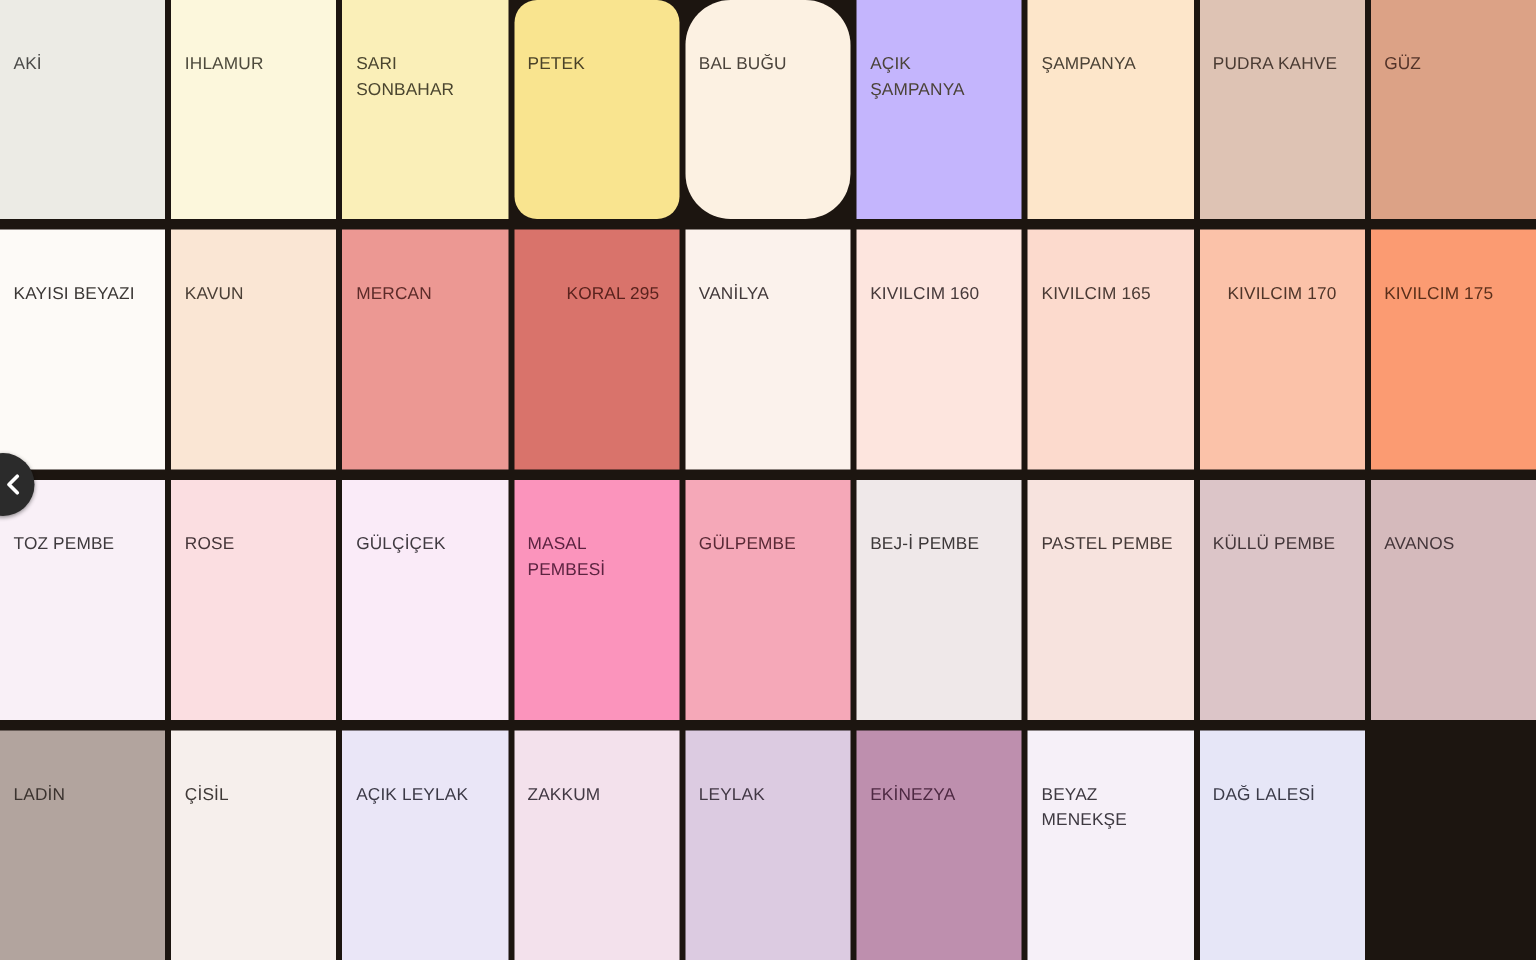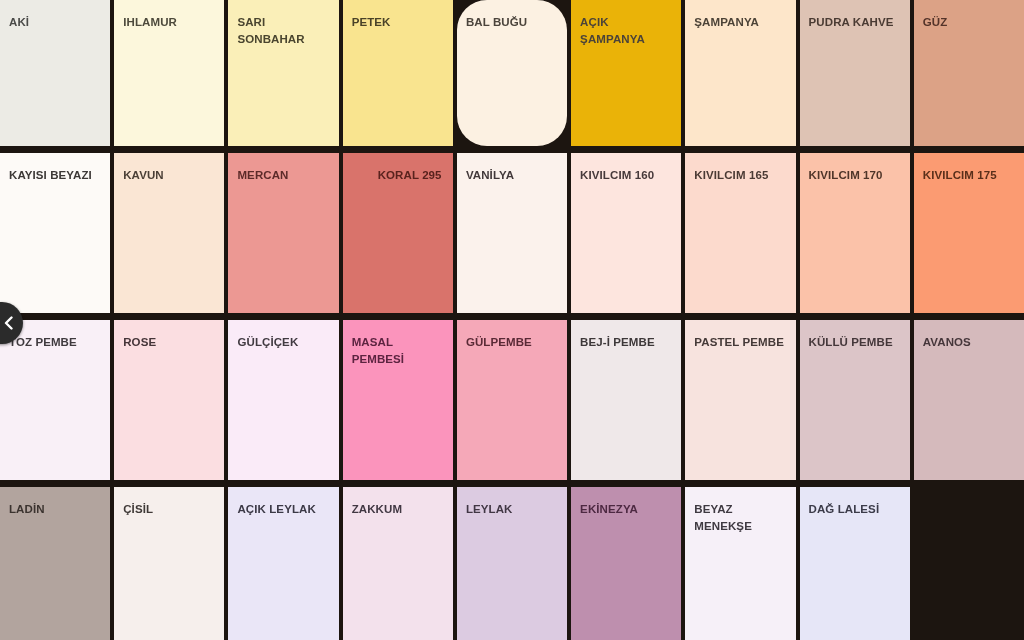--- a/index.html
+++ b/index.html
@@ -34,26 +34,27 @@
     position: relative;
     overflow: hidden;
     box-sizing: border-box;
     padding: 14px 9px 0 9px;
     display: block;
   }
 
   .swatch-label {
     display: block;
     font-size: 11.5px;
-    font-weight: 700;
+    font-weight: 400;
     line-height: 1.45;
     letter-spacing: 0.1px;
     white-space: pre-line;
     text-transform: uppercase;
     font-family: "Liberation Sans", sans-serif;
+    margin-top: 21px;
   }
 
   
   .row-1 .swatch-label { font-size: 11.5px; }
 
   #carousel-prev {
     position: absolute;
     left: -19px;
     top: 302px;
     width: 42px;
@@ -85,27 +86,27 @@
   <div class="swatch row-1" style="background: rgb(236, 235, 229);">
     <span class="swatch-label" style="color: rgb(74, 74, 72);">AKİ</span>
   </div>
   <div class="swatch row-1" style="background: rgb(252, 247, 220);">
     <span class="swatch-label" style="color: rgb(77, 74, 60);">IHLAMUR</span>
   </div>
   <div class="swatch row-1" style="background: rgb(250, 239, 184);">
     <span class="swatch-label" style="color: rgb(74, 69, 47);">SARI
 SONBAHAR</span>
   </div>
-  <div class="swatch row-1" style="background: rgb(249, 228, 143);">
+  <div class="swatch row-1" style="background: rgb(249, 228, 143); border-radius: 15px;">
     <span class="swatch-label" style="color: rgb(74, 66, 40);">PETEK</span>
   </div>
   <div class="swatch row-1" style="background: rgb(252, 241, 226); border-radius: 30px;">
     <span class="swatch-label" style="color: rgb(75, 68, 60);">BAL BUĞU</span>
   </div>
-  <div class="swatch row-1" style="background: #eab308;">
+  <div class="swatch row-1" style="background: #c4b5fd;">
     <span class="swatch-label" style="color: rgb(75, 67, 57);">AÇIK ŞAMPANYA</span>
   </div>
   <div class="swatch row-1" style="background: rgb(253, 230, 202);">
     <span class="swatch-label" style="color: rgb(76, 67, 55);">ŞAMPANYA</span>
   </div>
   <div class="swatch row-1" style="background: rgb(222, 195, 180);">
     <span class="swatch-label" style="color: rgb(74, 59, 51);">PUDRA KAHVE</span>
   </div>
   <div class="swatch row-1" style="background: rgb(220, 162, 134);">
     <span class="swatch-label" style="color: rgb(83, 51, 41);">GÜZ</span>
@@ -125,21 +126,21 @@
   </div>
   <div class="swatch row-2" style="background: rgb(251, 242, 236);">
     <span class="swatch-label" style="color: rgb(66, 57, 58);">VANİLYA</span>
   </div>
   <div class="swatch row-2" style="background: rgb(253, 229, 222);">
     <span class="swatch-label" style="color: rgb(70, 57, 58);">KIVILCIM 160</span>
   </div>
   <div class="swatch row-2" style="background: rgb(252, 218, 205);">
     <span class="swatch-label" style="color: rgb(74, 58, 52);">KIVILCIM 165</span>
   </div>
-  <div class="swatch row-2" style="background: rgb(251, 194, 169);">
+  <div class="swatch row-2" style="background: rgb(251, 194, 169); text-align: center;">
     <span class="swatch-label" style="color: rgb(79, 53, 41);">KIVILCIM 170</span>
   </div>
 
   <div class="swatch row-3" style="background: rgb(251, 155, 114);">
     <span class="swatch-label" style="color: rgb(90, 47, 26);">KIVILCIM 175</span>
   </div>
   <div class="swatch row-3" style="background: rgb(249, 240, 247);">
     <span class="swatch-label" style="color: rgb(63, 58, 62);">TOZ PEMBE</span>
   </div>
   <div class="swatch row-3" style="background: rgb(251, 222, 225);">

